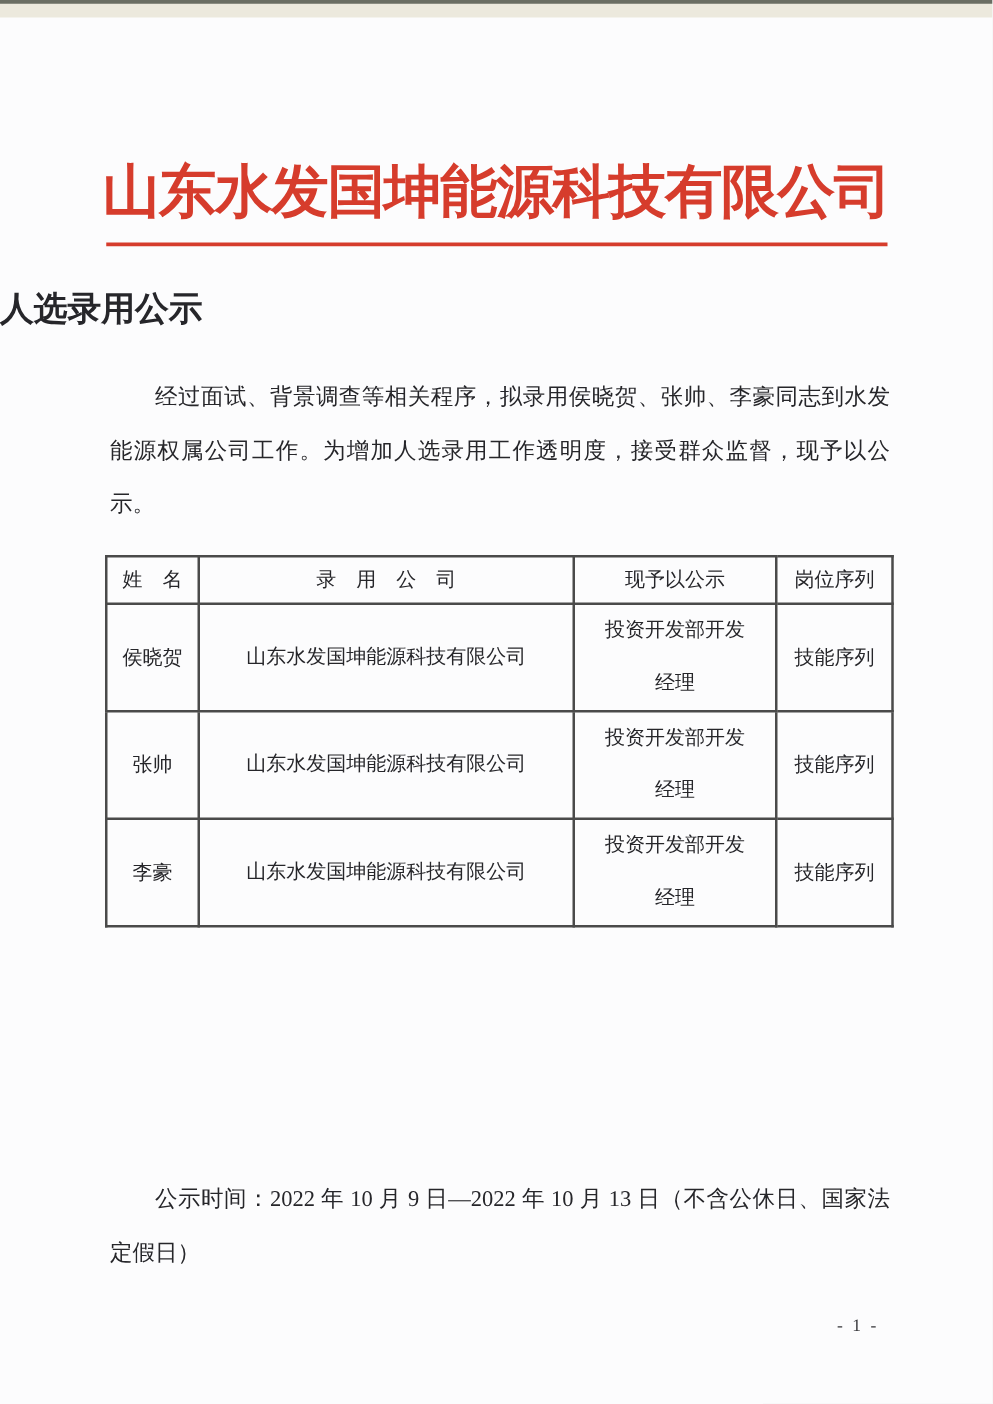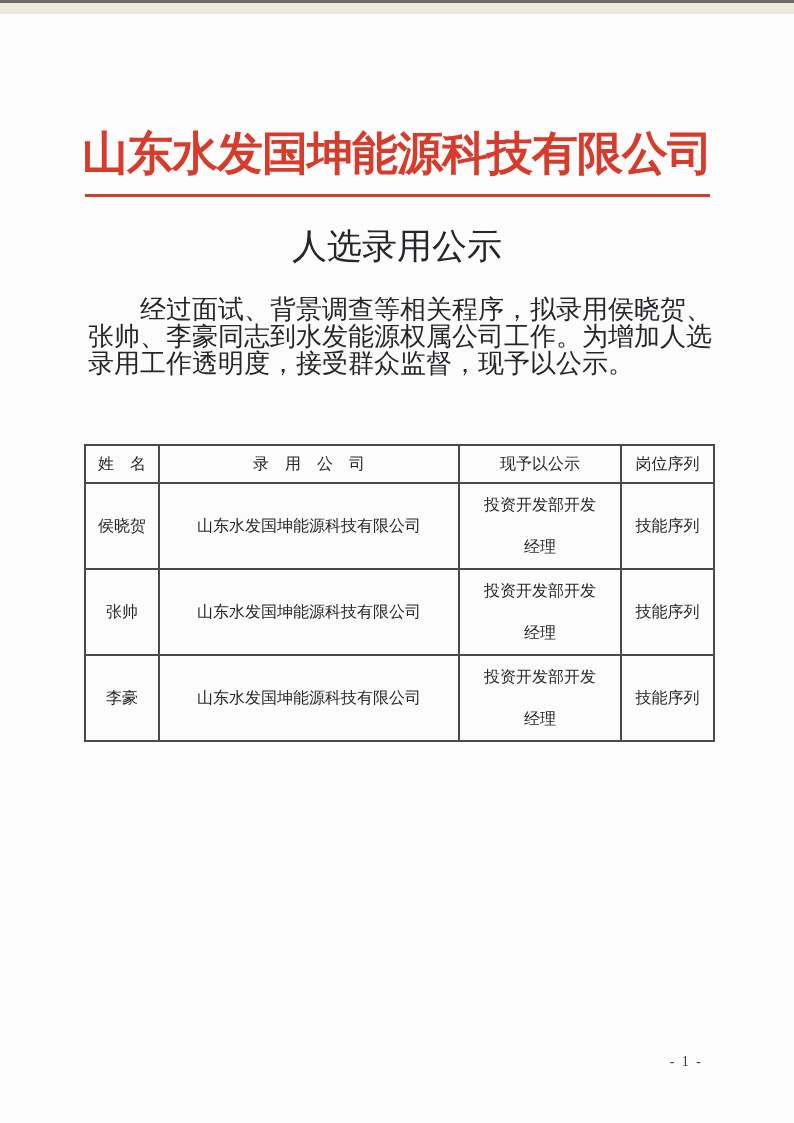--- a/index.html
+++ b/index.html
@@ -37,27 +37,27 @@
     color:var(--accent-red);
     white-space:nowrap;
   }
   .red-rule{
     position:absolute;top:194px;left:85px;
     width:625px;height:3px;
     background:var(--accent-red);
   }
   .notice-title{
     position:absolute;top:227px;left:0;right:0;
-    text-align:center;
-    font-size:35px;line-height:40px;
-    font-weight:normal;
+    text-align:left;
+    font-size:27px;line-height:40px;
+    font-weight:bold;
   }
   .body-par{
     position:absolute;left:88px;width:624px;
-    font-size:26px;line-height:27px;
+    font-size:18px;line-height:43px;
     text-align:justify;
     text-align-last:left;
     text-indent:2em;
   }
   .par-intro{top:296px;}
   .par-objection{top:766px;}
   .par-dates{top:938px;}
   table.hiring{
     position:absolute;top:444px;left:84px;
     width:629px;
@@ -135,16 +135,17 @@
         <td>李豪</td>
         <td class="cell-company">山东水发国坤能源科技有限公司</td>
         <td class="cell-position">投资开发部开发
 经理</td>
         <td>技能序列</td>
       </tr>
     </tbody>
   </table>
 
 
+  <p class="body-par par-dates">公示时间：2022 年 10 月 9 日—2022 年 10 月 13 日（不含公休日、国家法定假日）</p>
 
   <div class="page-number">- 1 -</div>
 
 </div>
 
 </body></html>

